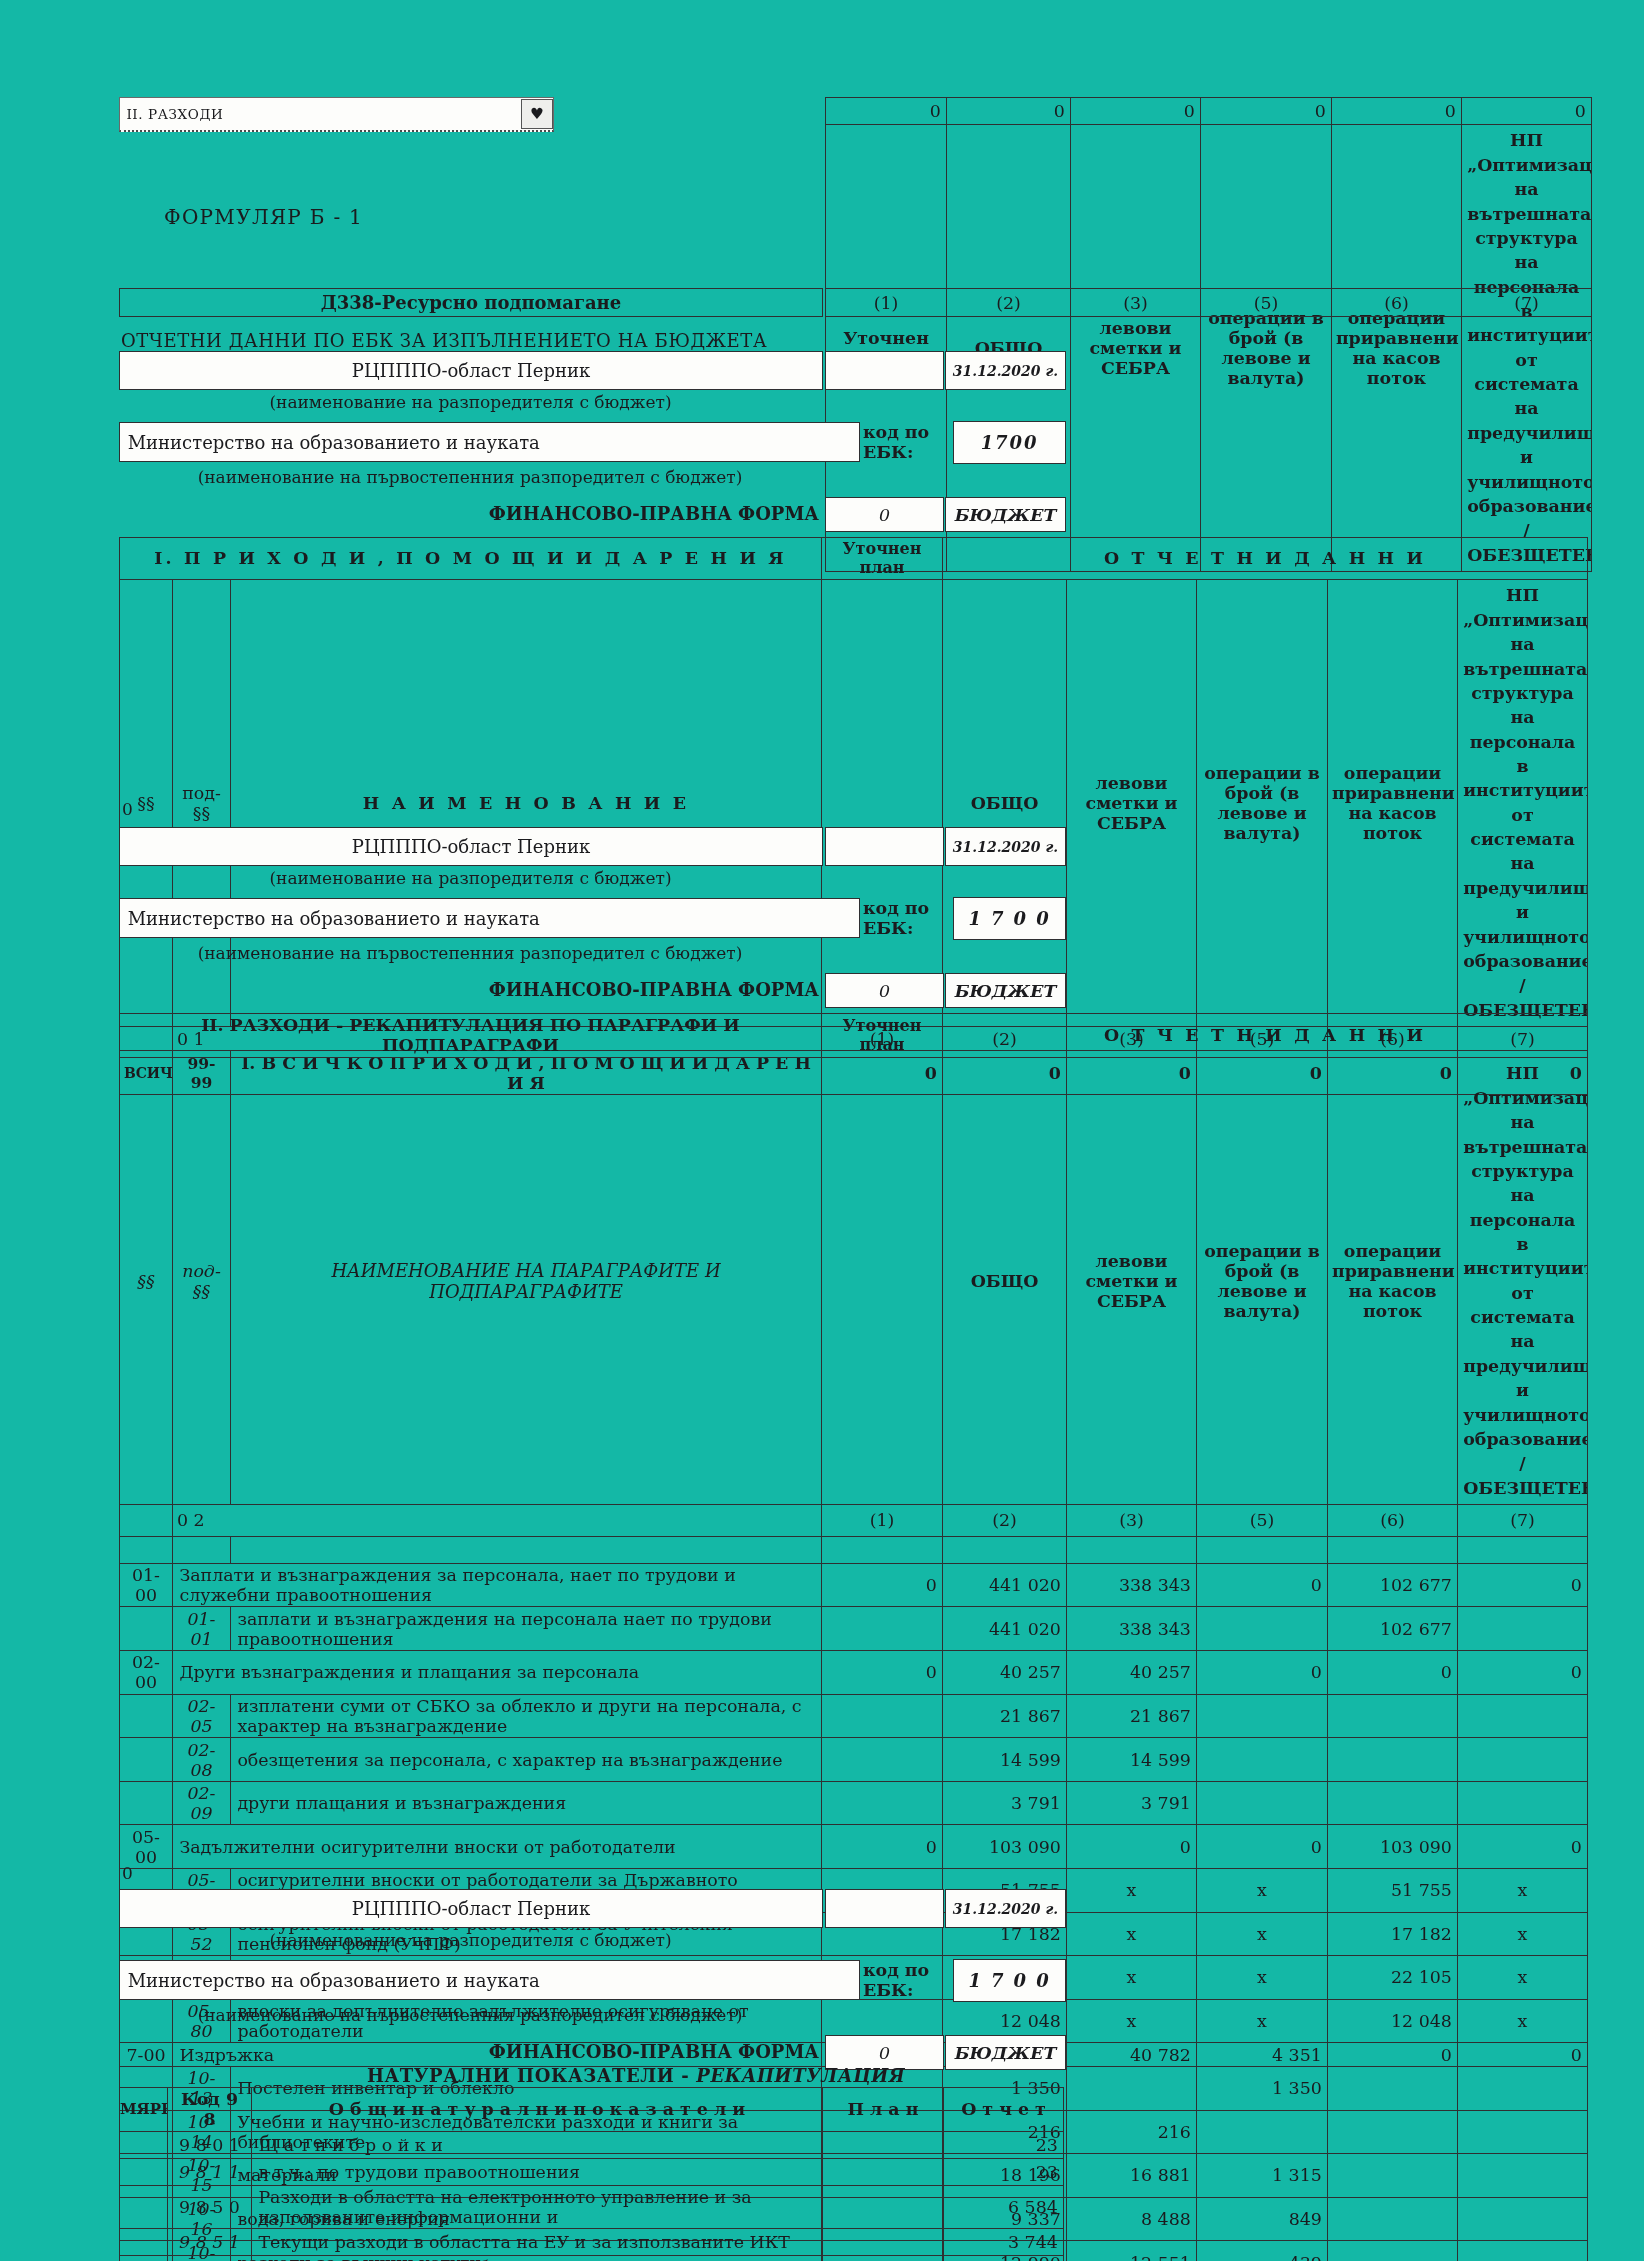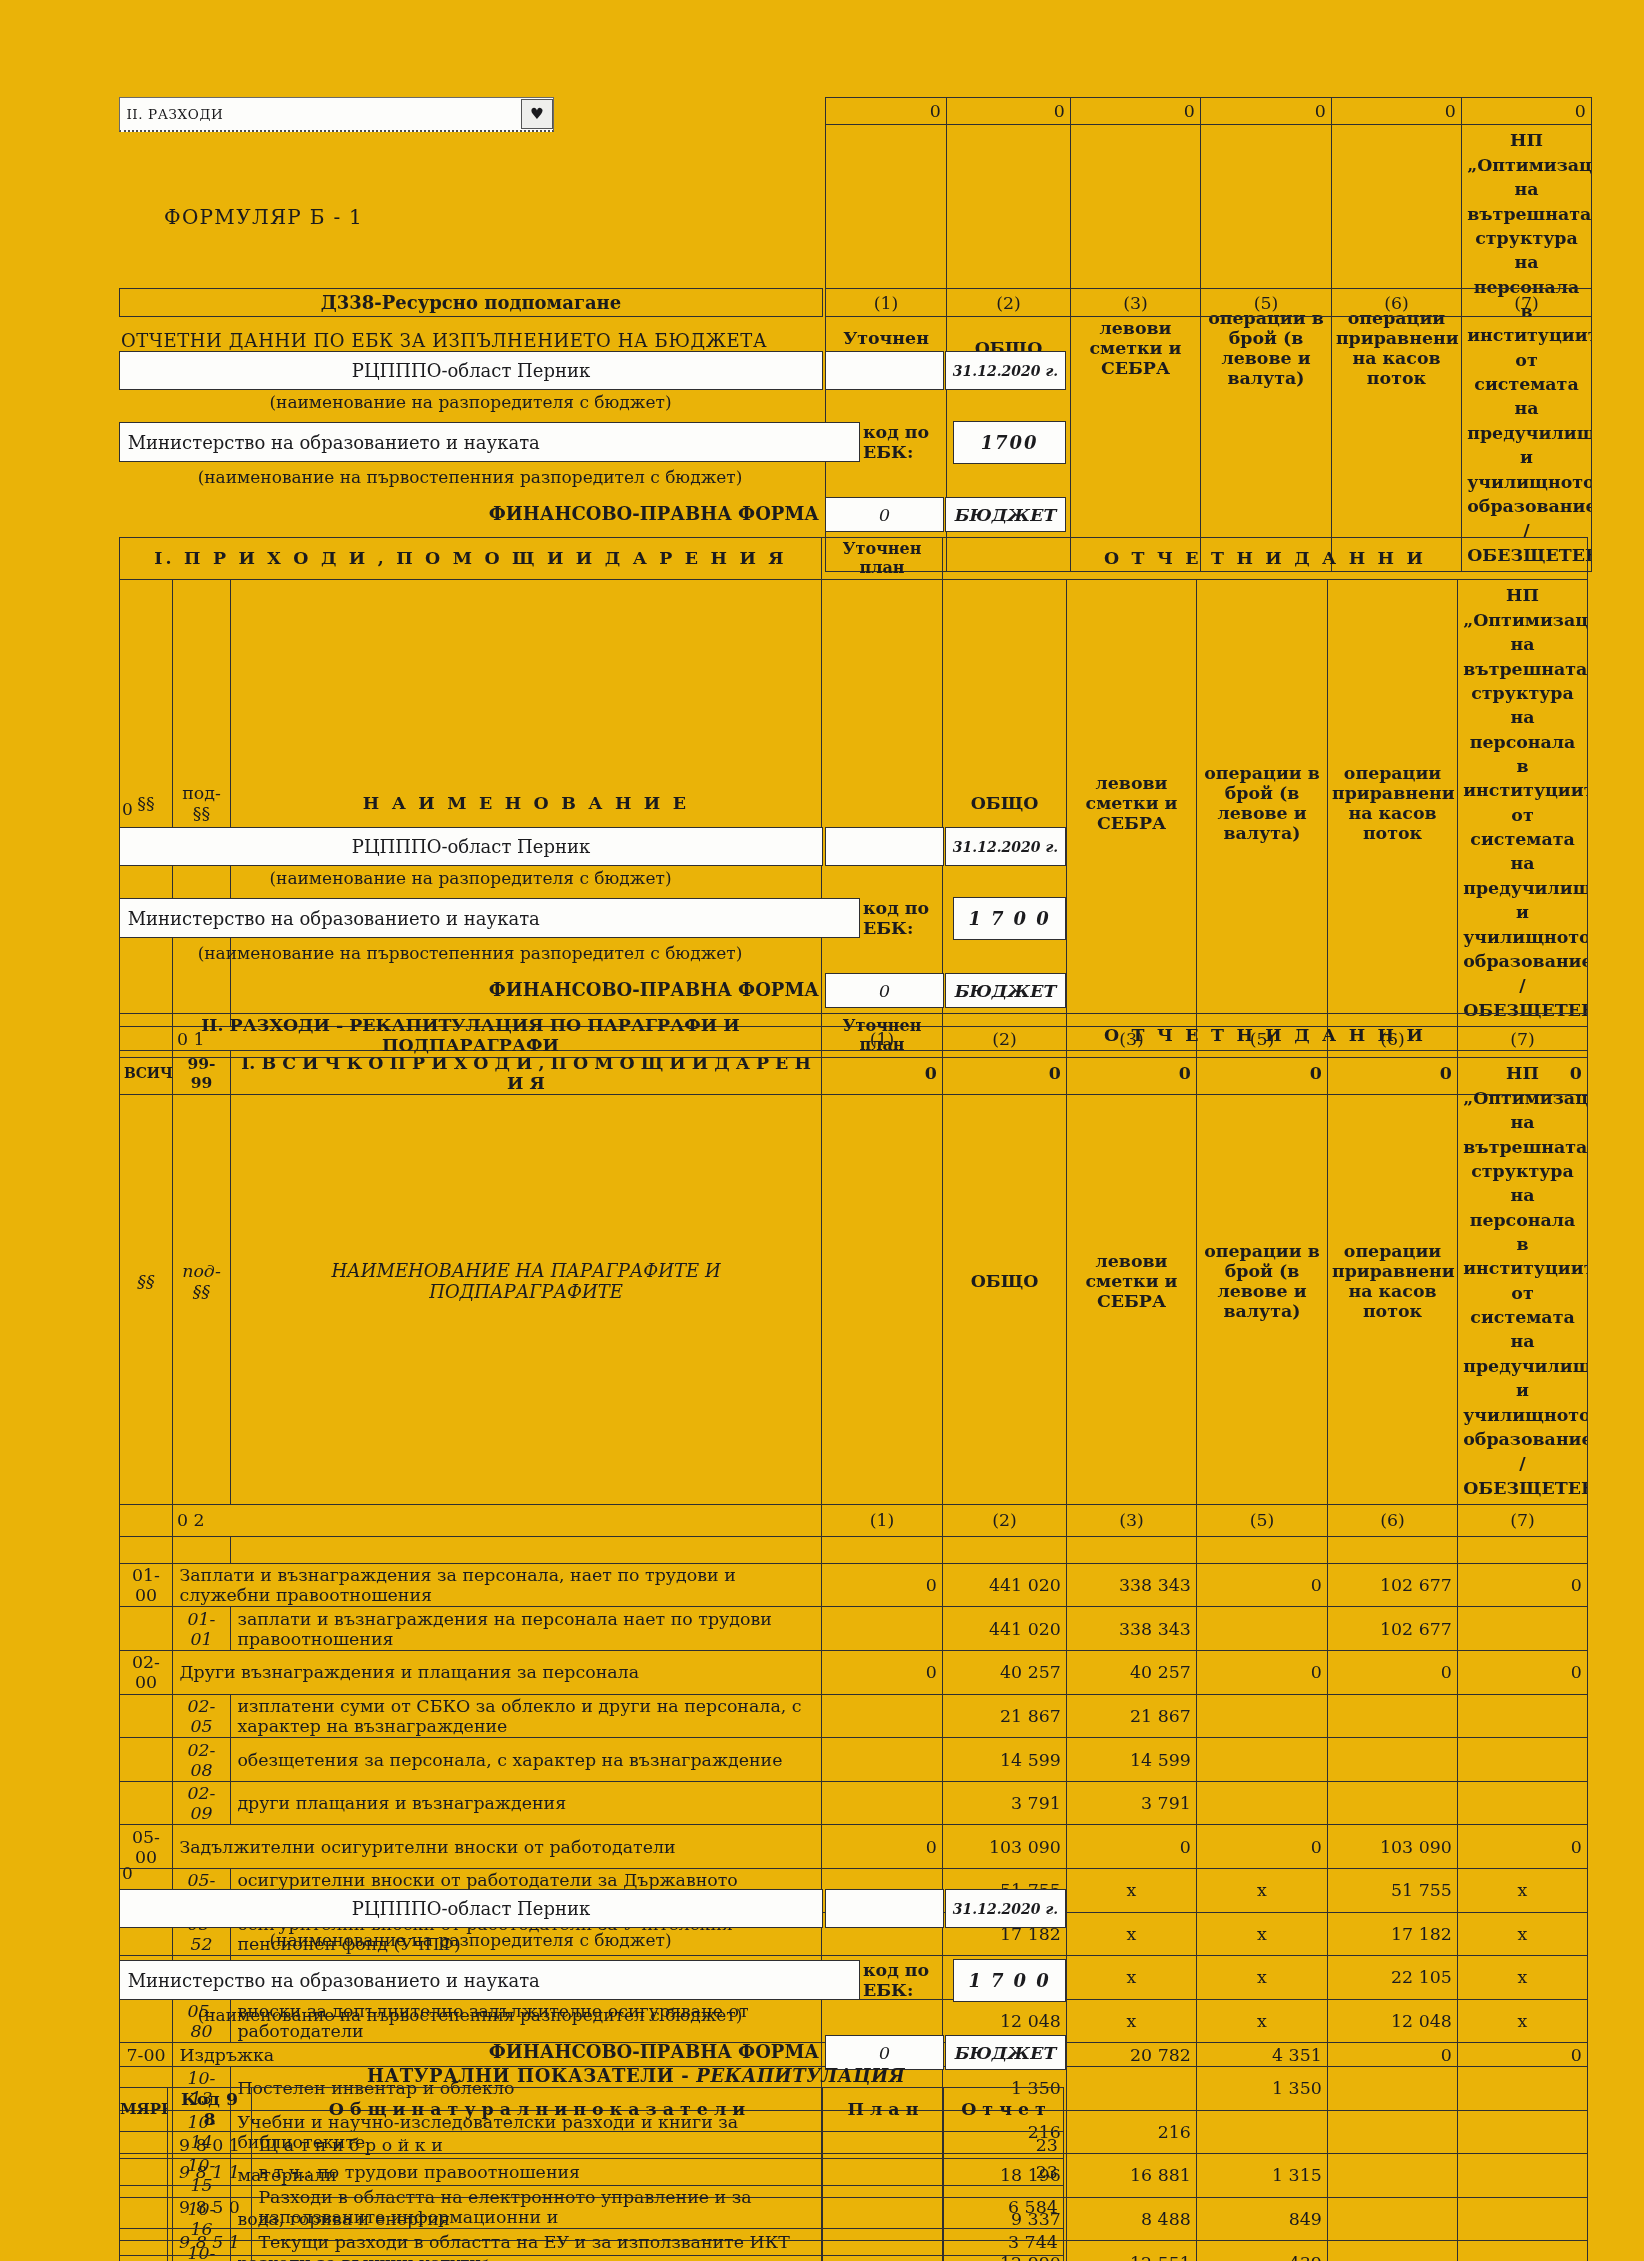--- a/index.html
+++ b/index.html
@@ -1,17 +1,17 @@
 <!DOCTYPE html>
 <html style="font-size:10.3px"><head>
 <meta charset="utf-8">
 <style>
   html,body{margin:0;padding:0;background:#e8e8e4;}
   .page{
-    position:relative;width:1644px;height:2261px;background:#eab308;
+    position:relative;width:1644px;height:2261px;background:#14b8a6;
     font-family:"DejaVu Serif","Liberation Serif",serif;color:#1b1b1e;
     overflow:hidden;
   }
   .abs{position:absolute;}
   
   .sel-box{left:119px;top:97px;width:433px;height:32px;border:0.6px solid #6a6a6a;
     border-bottom:2.6px dotted #4a4a4c;background:#fdfdfb;display:flex;align-items:center;}
   .sel-box .sel-label{font-size:13.5px;padding-left:6.4px;flex:1;letter-spacing:0.6px;}
   .sel-btn{width:30px;height:28px;border:0.6px solid #555;background:#efefec;
     display:flex;align-items:center;justify-content:center;font-size:15.5px;cursor:pointer;}
@@ -400,21 +400,21 @@
           <td class="xv">x</td>
           <td class="xv">x</td>
           <td class="tr-num">12 048</td>
           <td class="xv">x</td>
         </tr>
         <tr class="sum" style="height: 22px;">
           <td class="tc b">7-00</td>
           <td class="c-name b" colspan="2">Издръжка</td>
           <td class="tr-num b">0</td>
           <td class="tr-num b">45 133</td>
-          <td class="tr-num">20 782</td>
+          <td class="tr-num">40 782</td>
           <td class="tr-num">4 351</td>
           <td class="tr-num">0</td>
           <td class="tr-num">0</td>
         </tr>
         <tr style="height: 20.6px; margin-top: 42px;">
           <td></td>
           <td class="tc i">10-13</td>
           <td class="c-name">Постелен инвентар и облекло</td>
           <td class="tr-num"></td>
           <td class="tr-num">1 350</td>

